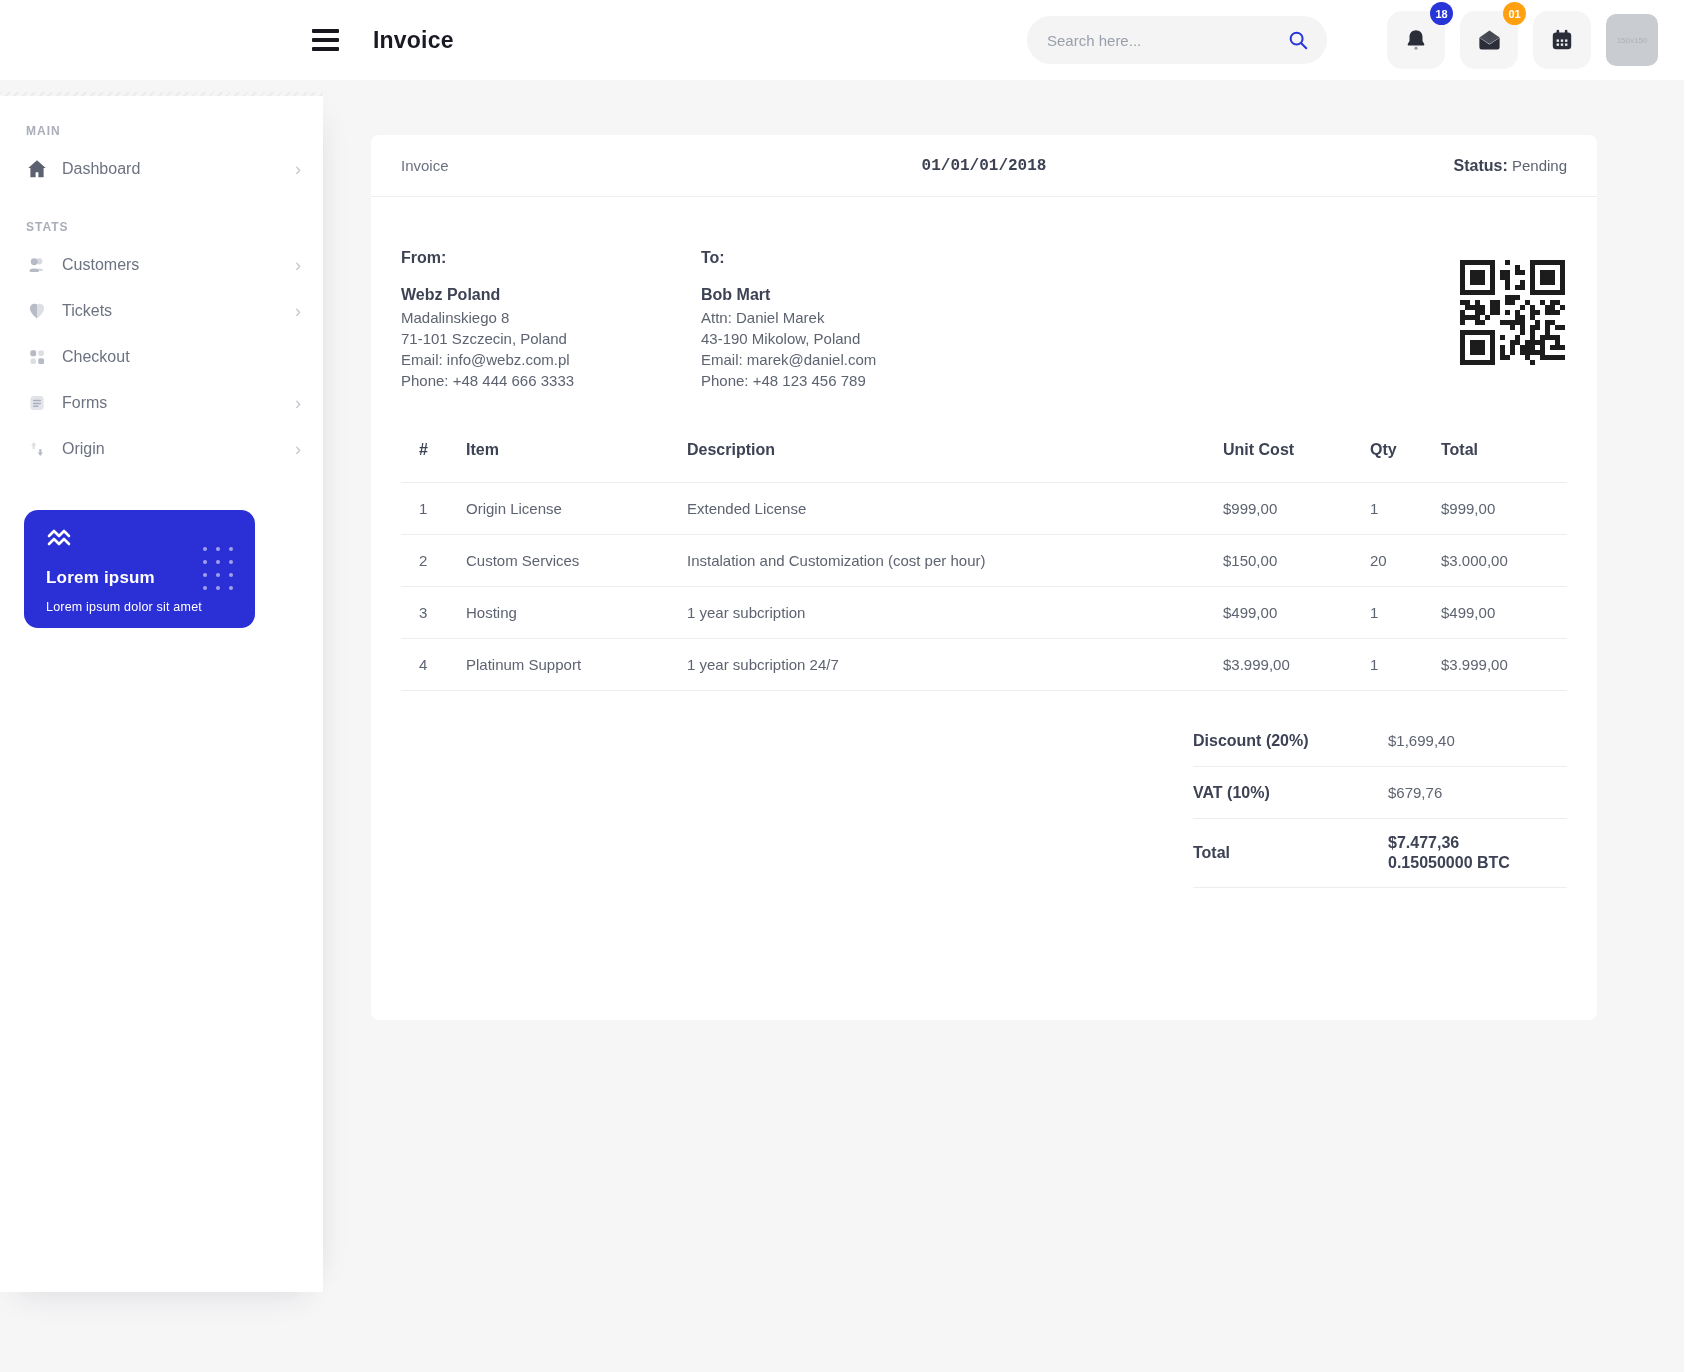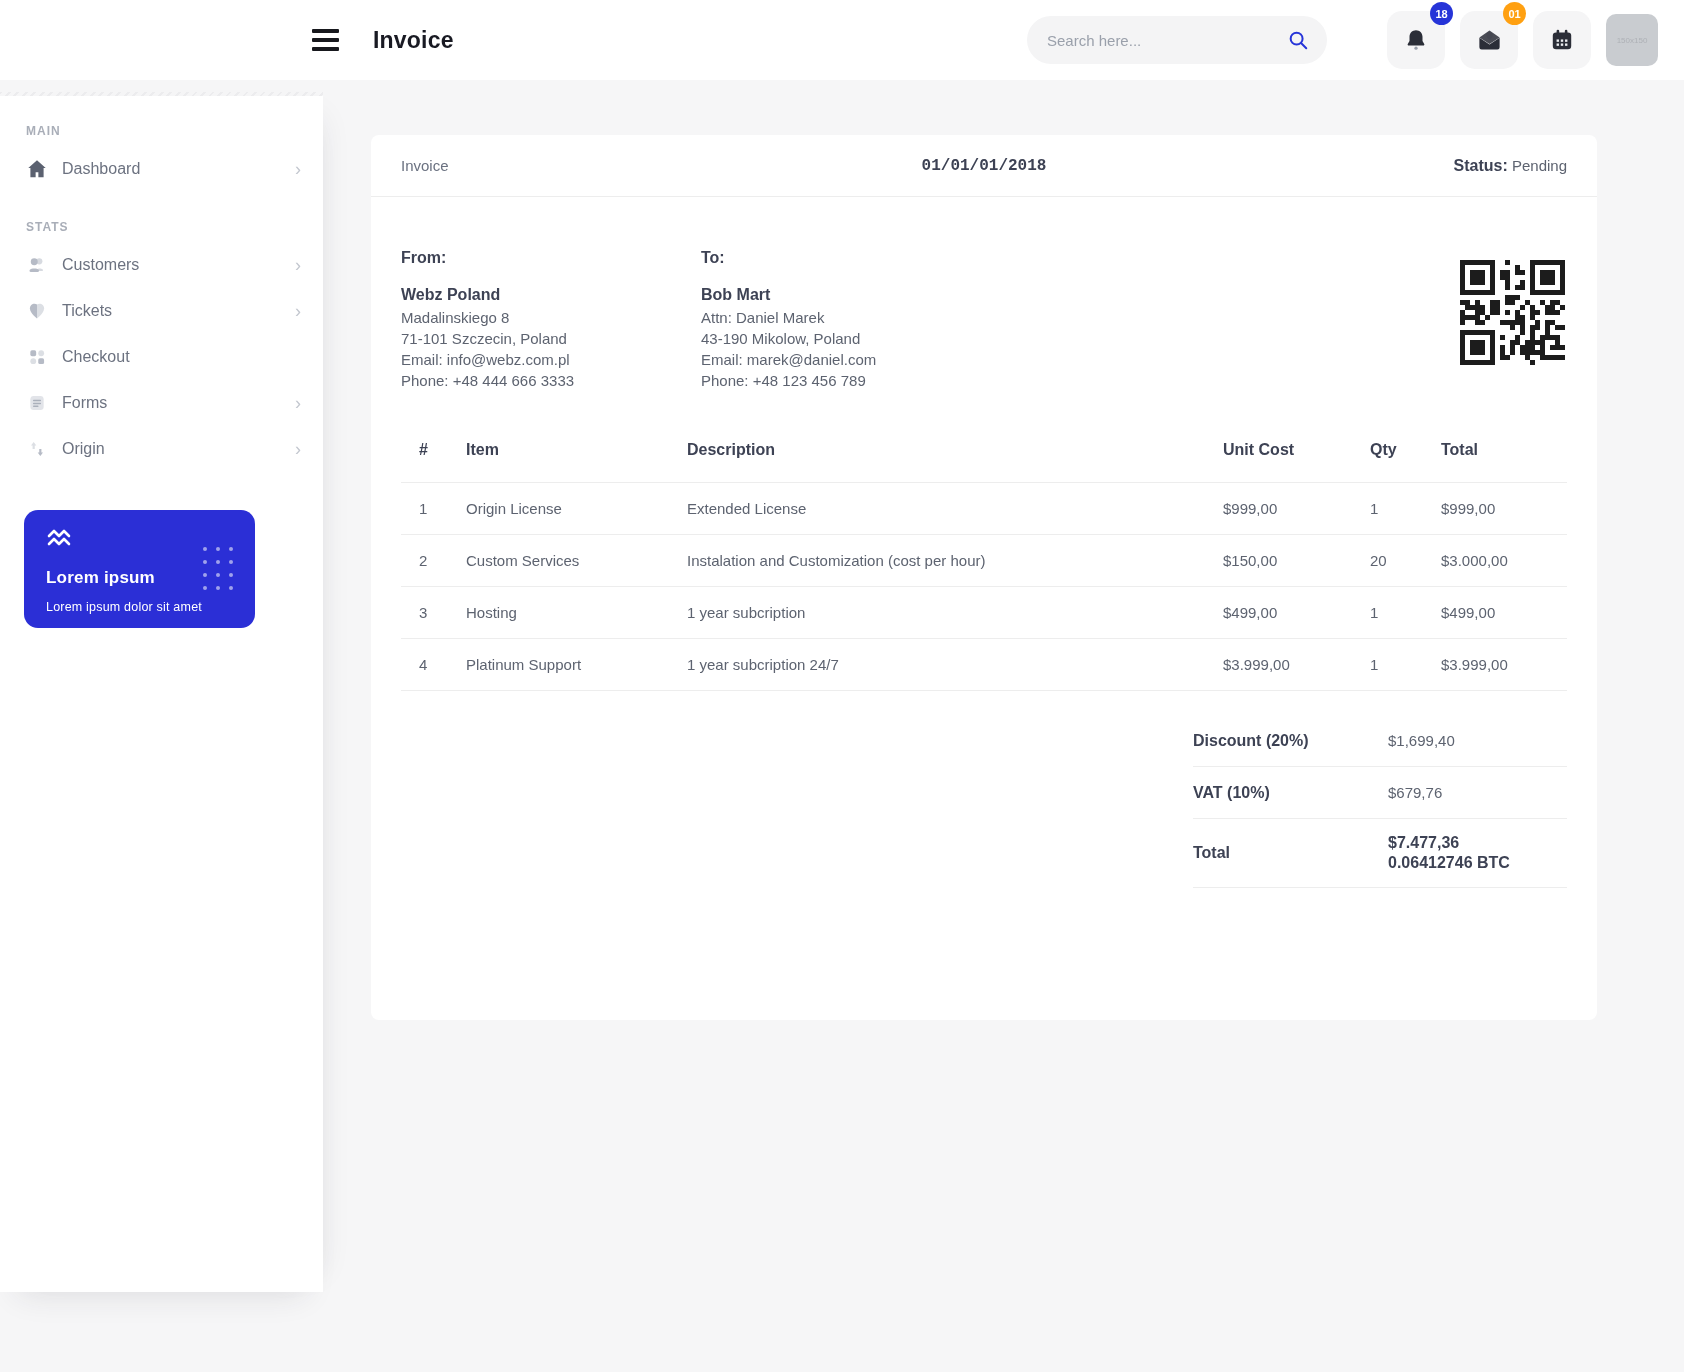--- a/index.html
+++ b/index.html
@@ -505,20 +505,20 @@
             <span class="tvalue">$1,699,40</span>
           </div>
           <div class="trow">
             <span class="tlabel">VAT (10%)</span>
             <span class="tvalue">$679,76</span>
           </div>
           <div class="trow grand">
             <span class="tlabel">Total</span>
             <span class="tvalue">
               <span>$7.477,36</span><br>
-              <span>0.06412746 BTC</span>
+              <span>0.15050000 BTC</span>
             </span>
           </div>
         </div>
       </div>
     </section>
   </main>
 </div>
 
 </body></html>

